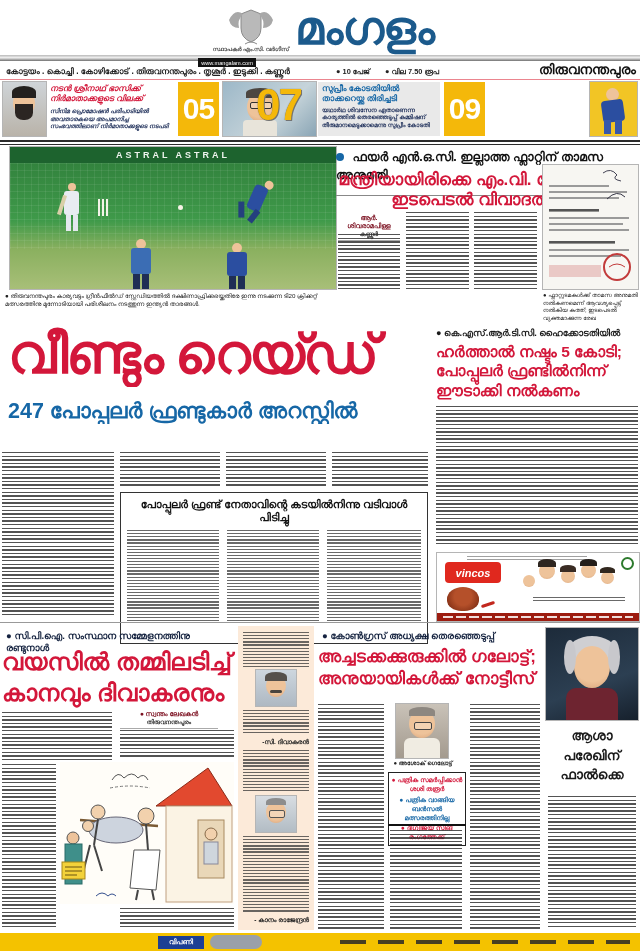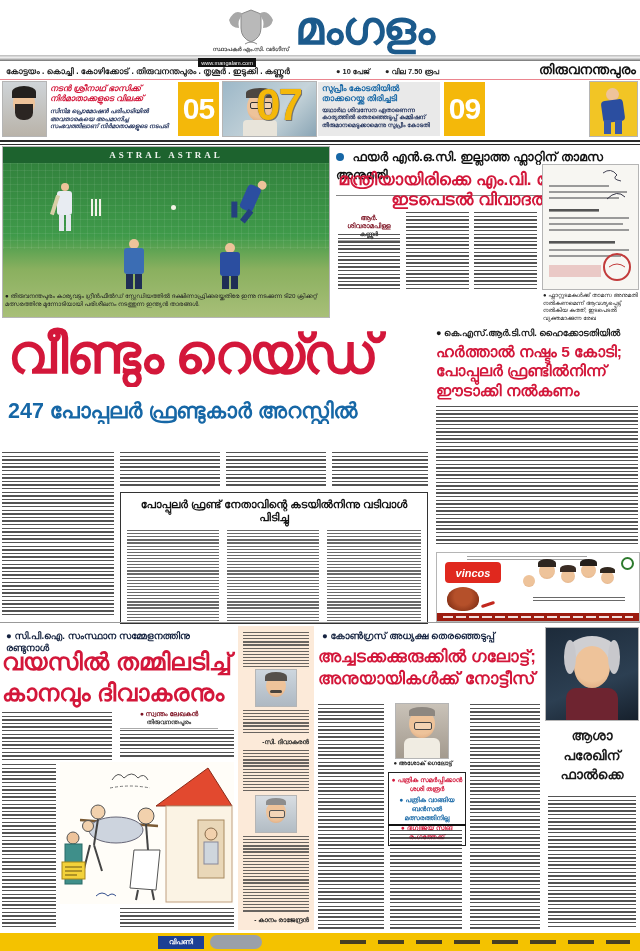--- a/index.html
+++ b/index.html
@@ -82,21 +82,21 @@
   </div>
   <div class="abs photo-frame" style="left:590px;top:82px;width:47px;height:54px;background:#f2c525;">
     <div class="face" style="left:16px;top:6px;width:13px;height:13px;"></div>
     <div class="abs" style="left:12px;top:18px;width:22px;height:22px;background:#2b4ea0;border-radius:4px;transform:rotate(-8deg);"></div>
     <div class="abs" style="left:14px;top:38px;width:7px;height:14px;background:#3658ab;"></div>
     <div class="abs" style="left:25px;top:38px;width:7px;height:14px;background:#3658ab;"></div>
   </div>
 
   <div class="abs dbl-rule" style="left:0;top:140px;width:640px;"></div>
 
-  <div class="abs photo-frame" style="left:3px;top:147px;width:326px;height:170px;background:linear-gradient(180deg,#2f7d3a 0%,#3f9a4a 52%,#8ab05f 72%,#a8bf78 100%);font-family:Liberation Serif, serif;">
+  <div class="abs photo-frame" style="left:10px;top:147px;width:326px;height:142px;background:linear-gradient(180deg,#2f7d3a 0%,#3f9a4a 52%,#8ab05f 72%,#a8bf78 100%);">
     <div class="abs" style="left:0;top:0;width:326px;height:16px;background:#1d632e;color:#eef3ee;font-size:9px;font-weight:bold;letter-spacing:3px;display:flex;align-items:center;justify-content:center;overflow:hidden;white-space:nowrap;">ASTRAL   ASTRAL</div>
     <div class="abs" style="left:0;top:16px;width:326px;height:86px;background-image:repeating-linear-gradient(90deg,rgba(255,255,255,.07) 0 1px,transparent 1px 7px),repeating-linear-gradient(180deg,rgba(255,255,255,.07) 0 1px,transparent 1px 7px);"></div>
 
     <div class="face" style="left:58px;top:36px;width:8px;height:8px;"></div>
     <div class="abs" style="left:54px;top:44px;width:15px;height:24px;background:#e8ecf2;border-radius:3px;"></div>
     <div class="abs" style="left:50px;top:48px;width:4px;height:20px;background:#d9cfa8;transform:rotate(18deg);"></div>
     <div class="abs" style="left:56px;top:68px;width:5px;height:16px;background:#e4e8ee;"></div>
     <div class="abs" style="left:63px;top:68px;width:5px;height:16px;background:#e4e8ee;"></div>
 
     <div class="abs" style="left:88px;top:52px;width:1.5px;height:17px;background:#f3f3e8;"></div>
@@ -168,21 +168,21 @@
   </div>
 
   <div class="abs hl c-red" style="left:8px;top:322px;width:424px;font-size:55px;letter-spacing:-2px;white-space:nowrap;overflow:hidden;">വീണ്ടും റെയ്ഡ്</div>
   <div class="abs hl c-blue" style="left:8px;top:399px;width:424px;font-size:21.5px;white-space:nowrap;overflow:hidden;">247 പോപ്പുലർ ഫ്രണ്ടുകാർ അറസ്റ്റിൽ</div>
 
   <div class="abs ft" style="left:2px;top:452px;width:112px;height:164px;"></div>
   <div class="abs ft" style="left:120px;top:452px;width:100px;height:36px;"></div>
   <div class="abs ft" style="left:226px;top:452px;width:100px;height:36px;"></div>
   <div class="abs ft" style="left:332px;top:452px;width:96px;height:36px;"></div>
 
-  <div class="abs" style="left:120px;top:492px;width:308px;height:132px;border:1px solid #333;box-sizing:border-box;padding:5px 6px;">
+  <div class="abs" style="left:120px;top:492px;width:308px;height:152px;border:1px solid #333;box-sizing:border-box;padding:5px 6px;">
     <div style="text-align:center;font-size:11px;font-weight:bold;color:#111;">പോപ്പുലർ ഫ്രണ്ട് നേതാവിന്റെ കടയിൽനിന്നു വടിവാൾ പിടിച്ചു</div>
     <div style="position:relative;height:92px;margin-top:6px;">
       <div class="abs ft-sm" style="left:0;top:0;width:92px;height:92px;"></div>
       <div class="abs ft-sm" style="left:100px;top:0;width:92px;height:92px;"></div>
       <div class="abs ft-sm" style="left:200px;top:0;width:94px;height:92px;"></div>
     </div>
   </div>
 
   <div class="abs kicker" style="left:436px;top:328px;width:202px;font-size:9.2px;">● കെ.എസ്.ആർ.ടി.സി. ഹൈക്കോടതിയിൽ</div>
   <div class="abs hl c-red" style="left:436px;top:342px;width:202px;font-size:15.5px;line-height:1.25;">ഹർത്താൽ നഷ്ടം 5 കോടി; പോപ്പുലർ ഫ്രണ്ടിൽനിന്ന് ഈടാക്കി നൽകണം</div>

